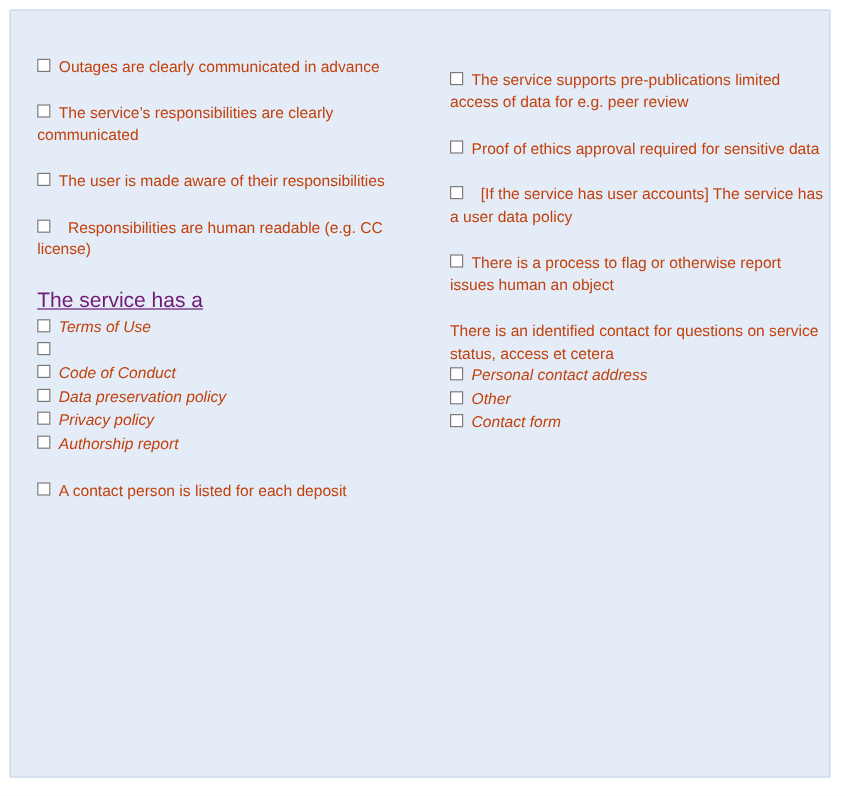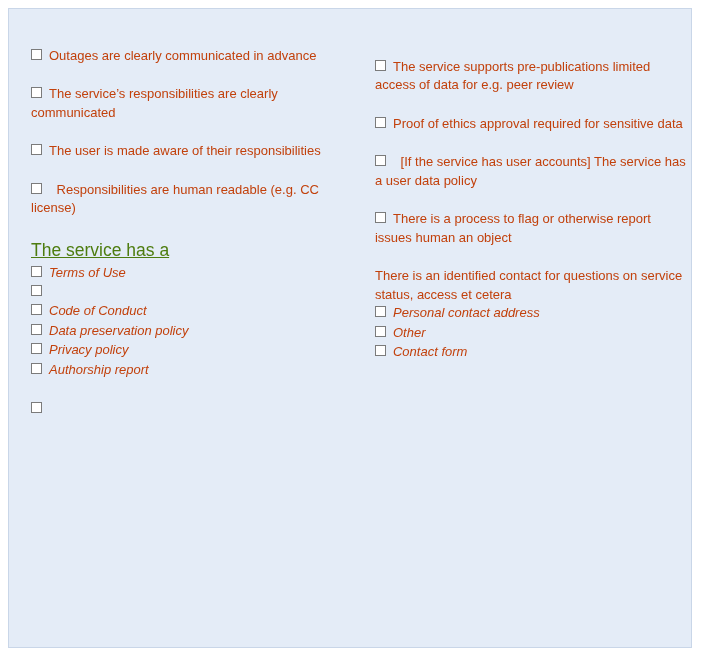--- a/index.html
+++ b/index.html
@@ -60,21 +60,21 @@
     margin-right: 7px;
     vertical-align: 0px;
     box-sizing: border-box;
   }
   .spaced .box {
     margin-right: 11px;
   }
   .heading {
     font-size: 17.5px;
     line-height: 1.42;
-    color: #4d7c0f;
+    color: #701a75;
     text-decoration: underline;
     margin-bottom: 1px;
   }
   .inline-underline {
   }
   .sublist .item {
     margin-bottom: 1px;
     font-style: italic;
   }
   .gap-md { height: 20px; }
@@ -110,21 +110,21 @@
         <div class="item"><span class="box"></span></div>
         <div class="item"><span class="box"></span><span>Code of Conduct</span></div>
         <div class="item"><span class="box"></span><span>Data preservation policy</span></div>
         <div class="item"><span class="box"></span><span>Privacy policy</span></div>
         <div class="item"><span class="box"></span><span>Authorship report</span></div>
       </div>
 
       <div class="gap-md"></div>
 
       <div class="block">
-        <div class="item"><span class="box"></span></div>
+        <div class="item"><span class="box"></span><span>A contact person is listed for each deposit</span></div>
       </div>
 
     </div>
 
     <div class="col col-right">
 
       <div class="block">
         <div class="item"><span class="box"></span><span>The service supports pre-publications limited access of data for e.g. peer review</span></div>
       </div>
 

